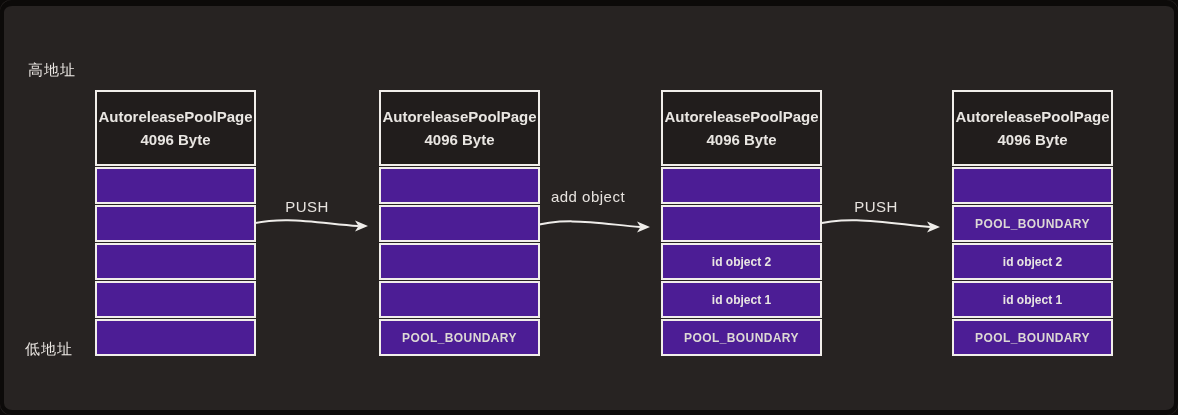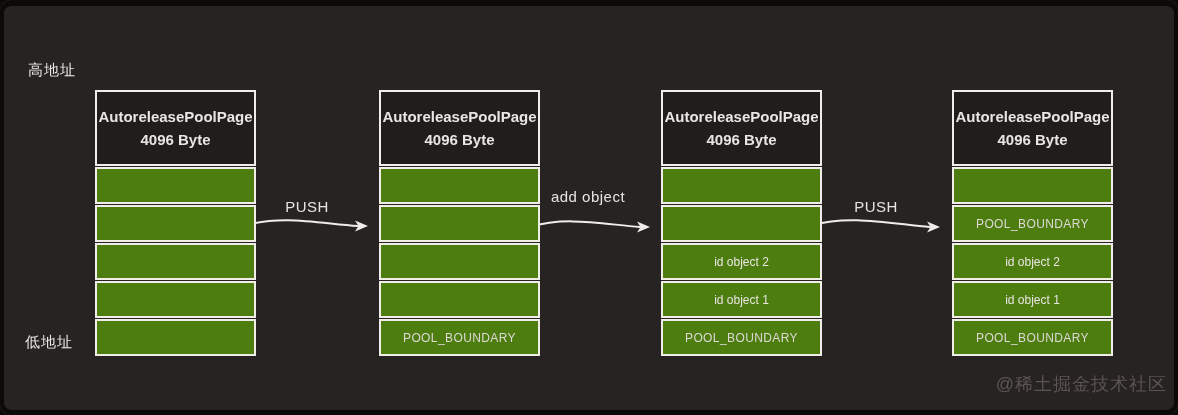--- a/index.html
+++ b/index.html
@@ -7,37 +7,37 @@
        font-family:"Liberation Sans","DejaVu Sans",sans-serif;}
   .canvas{position:absolute;inset:0;background:#272322;border-radius:10px;padding-left:8px;}
   .frame{position:absolute;inset:0;border:4px solid #0c0a09;border-top-width:6px;
          border-bottom-width:5px;border-radius:12px;pointer-events:none;z-index:30;}
   .addr-label{position:absolute;color:#eae6e2;font-size:15px;letter-spacing:1px;z-index:5;}
   .arrow-svg{position:absolute;left:0;top:0;z-index:4;}
   .arrow-label{position:absolute;color:#e7e3df;font-size:15px;text-align:center;
                height:18px;line-height:18px;z-index:5;letter-spacing:0.5px;}
   .pool-box{position:absolute;top:90px;width:161px;display:flex;flex-direction:column;
             gap:1px;z-index:6;margin-left:11px;}
-  .cell{box-sizing:border-box;border:2px solid #f1eeea;background:#4d7c0f;
-        display:flex;align-items:center;justify-content:center;color:#e9e6e2;}
+  .cell{box-sizing:border-box;border:2px solid #f1eeea;background:#4c1d95;
+        display:flex;align-items:center;justify-content:center;color:#e9e6e2;font-weight:bold;}
   .cell.header{height:76px;flex-direction:column;background:#211d1c;
                font-weight:bold;font-size:15px;line-height:1.55;text-align:center;}
   .cell.row{height:37px;font-size:12px;}
   .cell.row.boundary{font-size:12px;letter-spacing:0.4px;color:#ddd9d5;}
   .watermark{position:absolute;right:11px;top:372px;font-size:18px;color:#5a5550;
              letter-spacing:1px;z-index:5;}
 </style>
 </head>
 <body>
 
 <div class="canvas">
 
   <div class="addr-label" style="left:28px;top:61px;">高地址</div>
 
-  <div class="addr-label" style="left:25px;top:333px;">低地址</div>
+  <div class="addr-label" style="left:25px;top:340px;">低地址</div>
 
   <svg class="arrow-svg" width="1178" height="415" viewBox="0 0 1178 415">
     <g stroke="#efedea" stroke-width="2" fill="none" stroke-linecap="round">
       <path d="M247,225 C282,215 318,223 358,226"></path>
       <path d="M530,227 C565,216 602,224 640,227"></path>
       <path d="M813,225 C848,215 887,223 930,227"></path>
     </g>
     <g fill="#efedea" stroke="none">
       <path d="M368,226 L355,220.5 L358.5,226 L355,231.5 Z"></path>
       <path d="M650,227 L637,221.5 L640.5,227 L637,232.5 Z"></path>
@@ -89,16 +89,15 @@
       <div>4096 Byte</div>
     </div>
   <div class="cell row"></div>
         <div class="cell row boundary">POOL_BOUNDARY</div>
         <div class="cell row">id object 2</div>
         <div class="cell row">id object 1</div>
         <div class="cell row boundary">POOL_BOUNDARY</div>
       </div>
     </div>
 
-  <div class="watermark">@稀土掘金技术社区</div>
 </div>
 
 <div class="frame"></div>
 
 </body></html>

